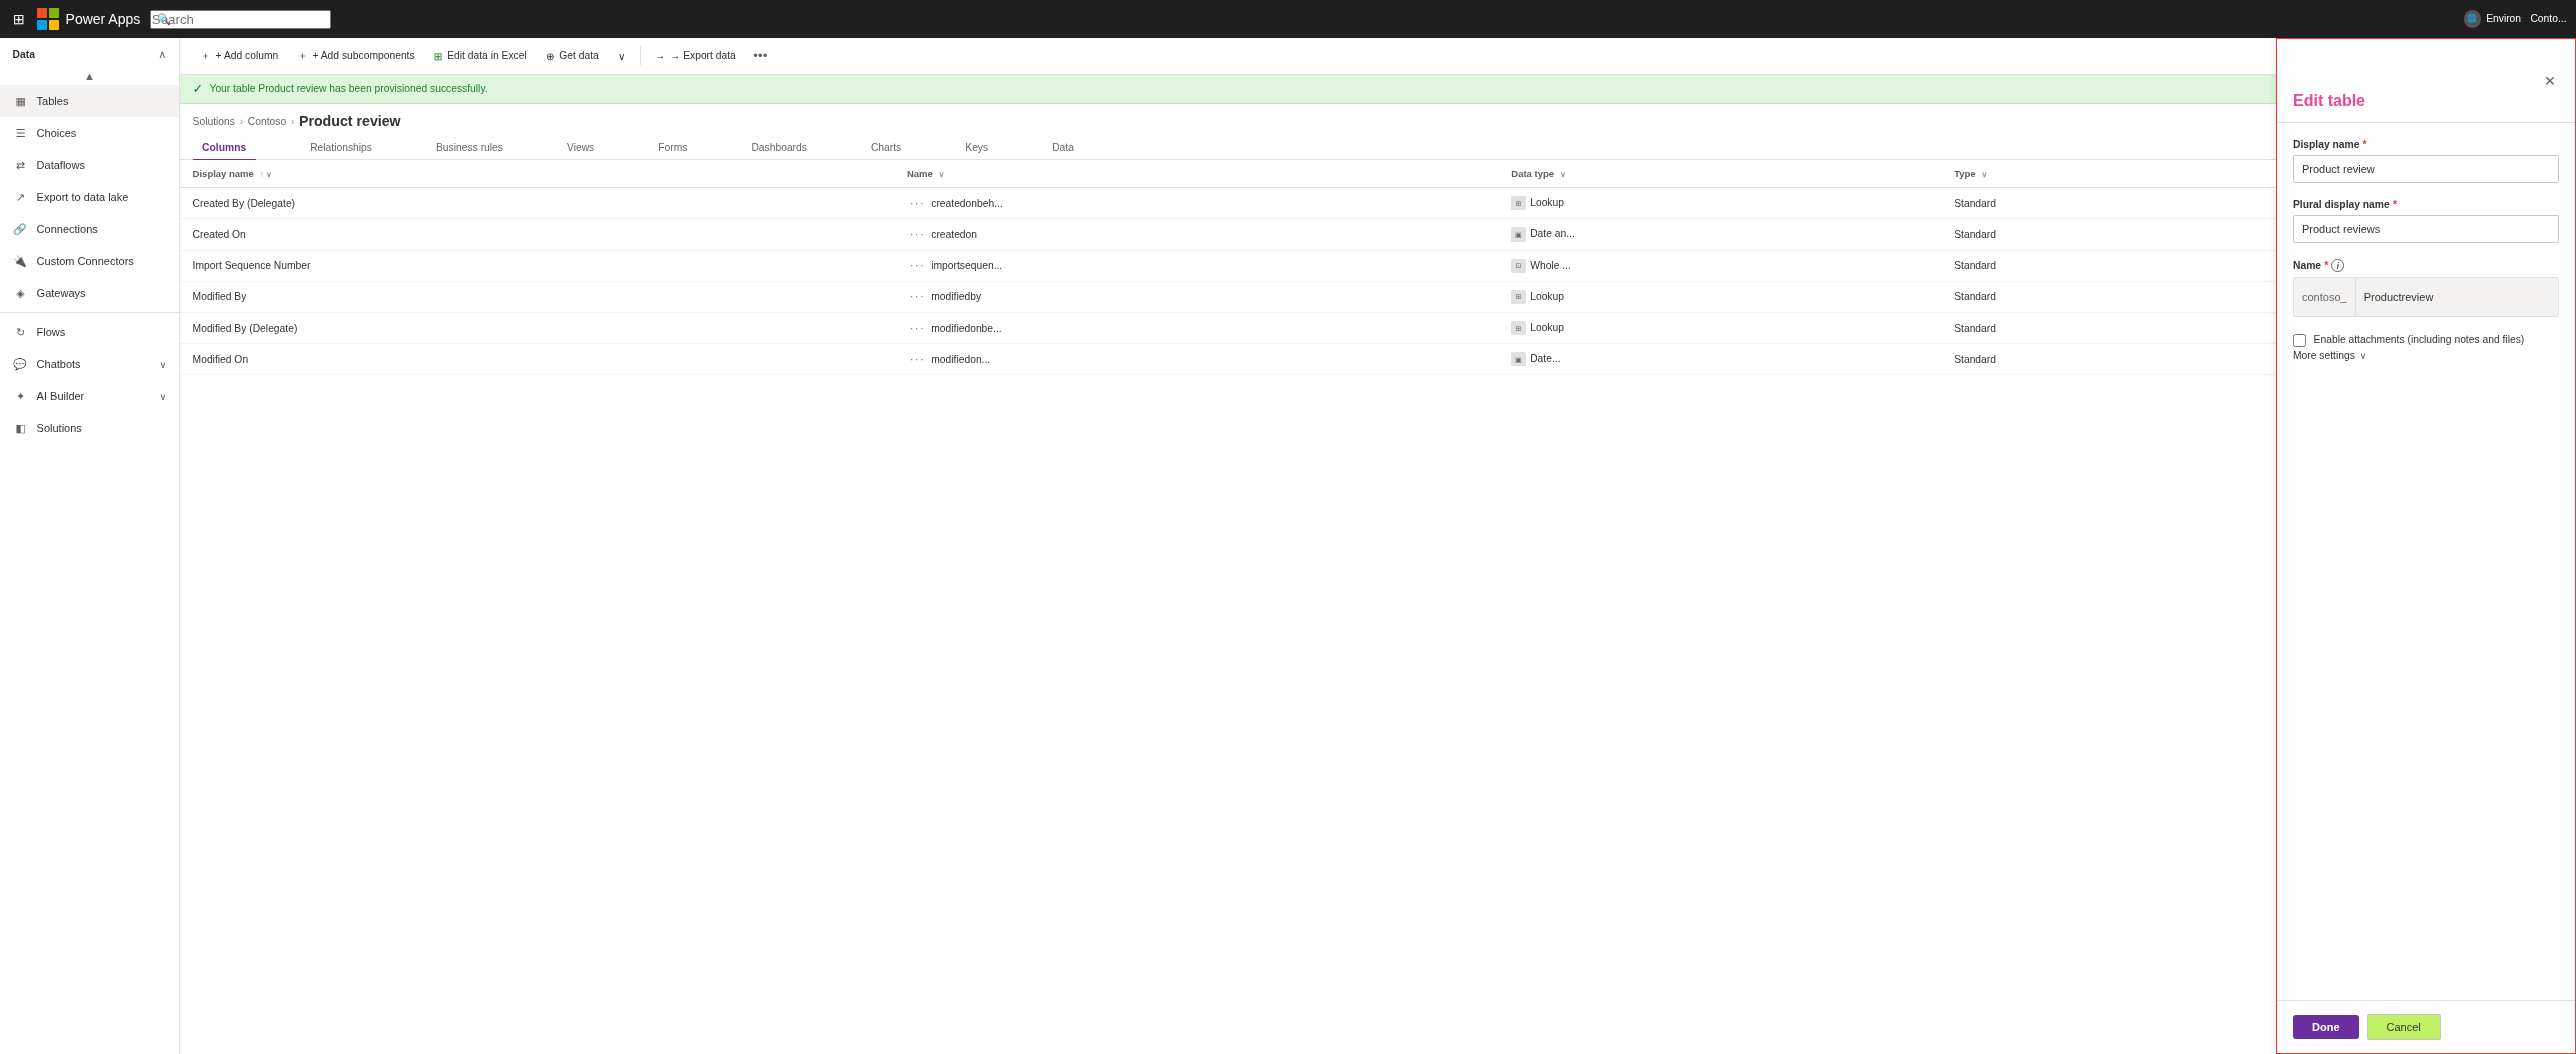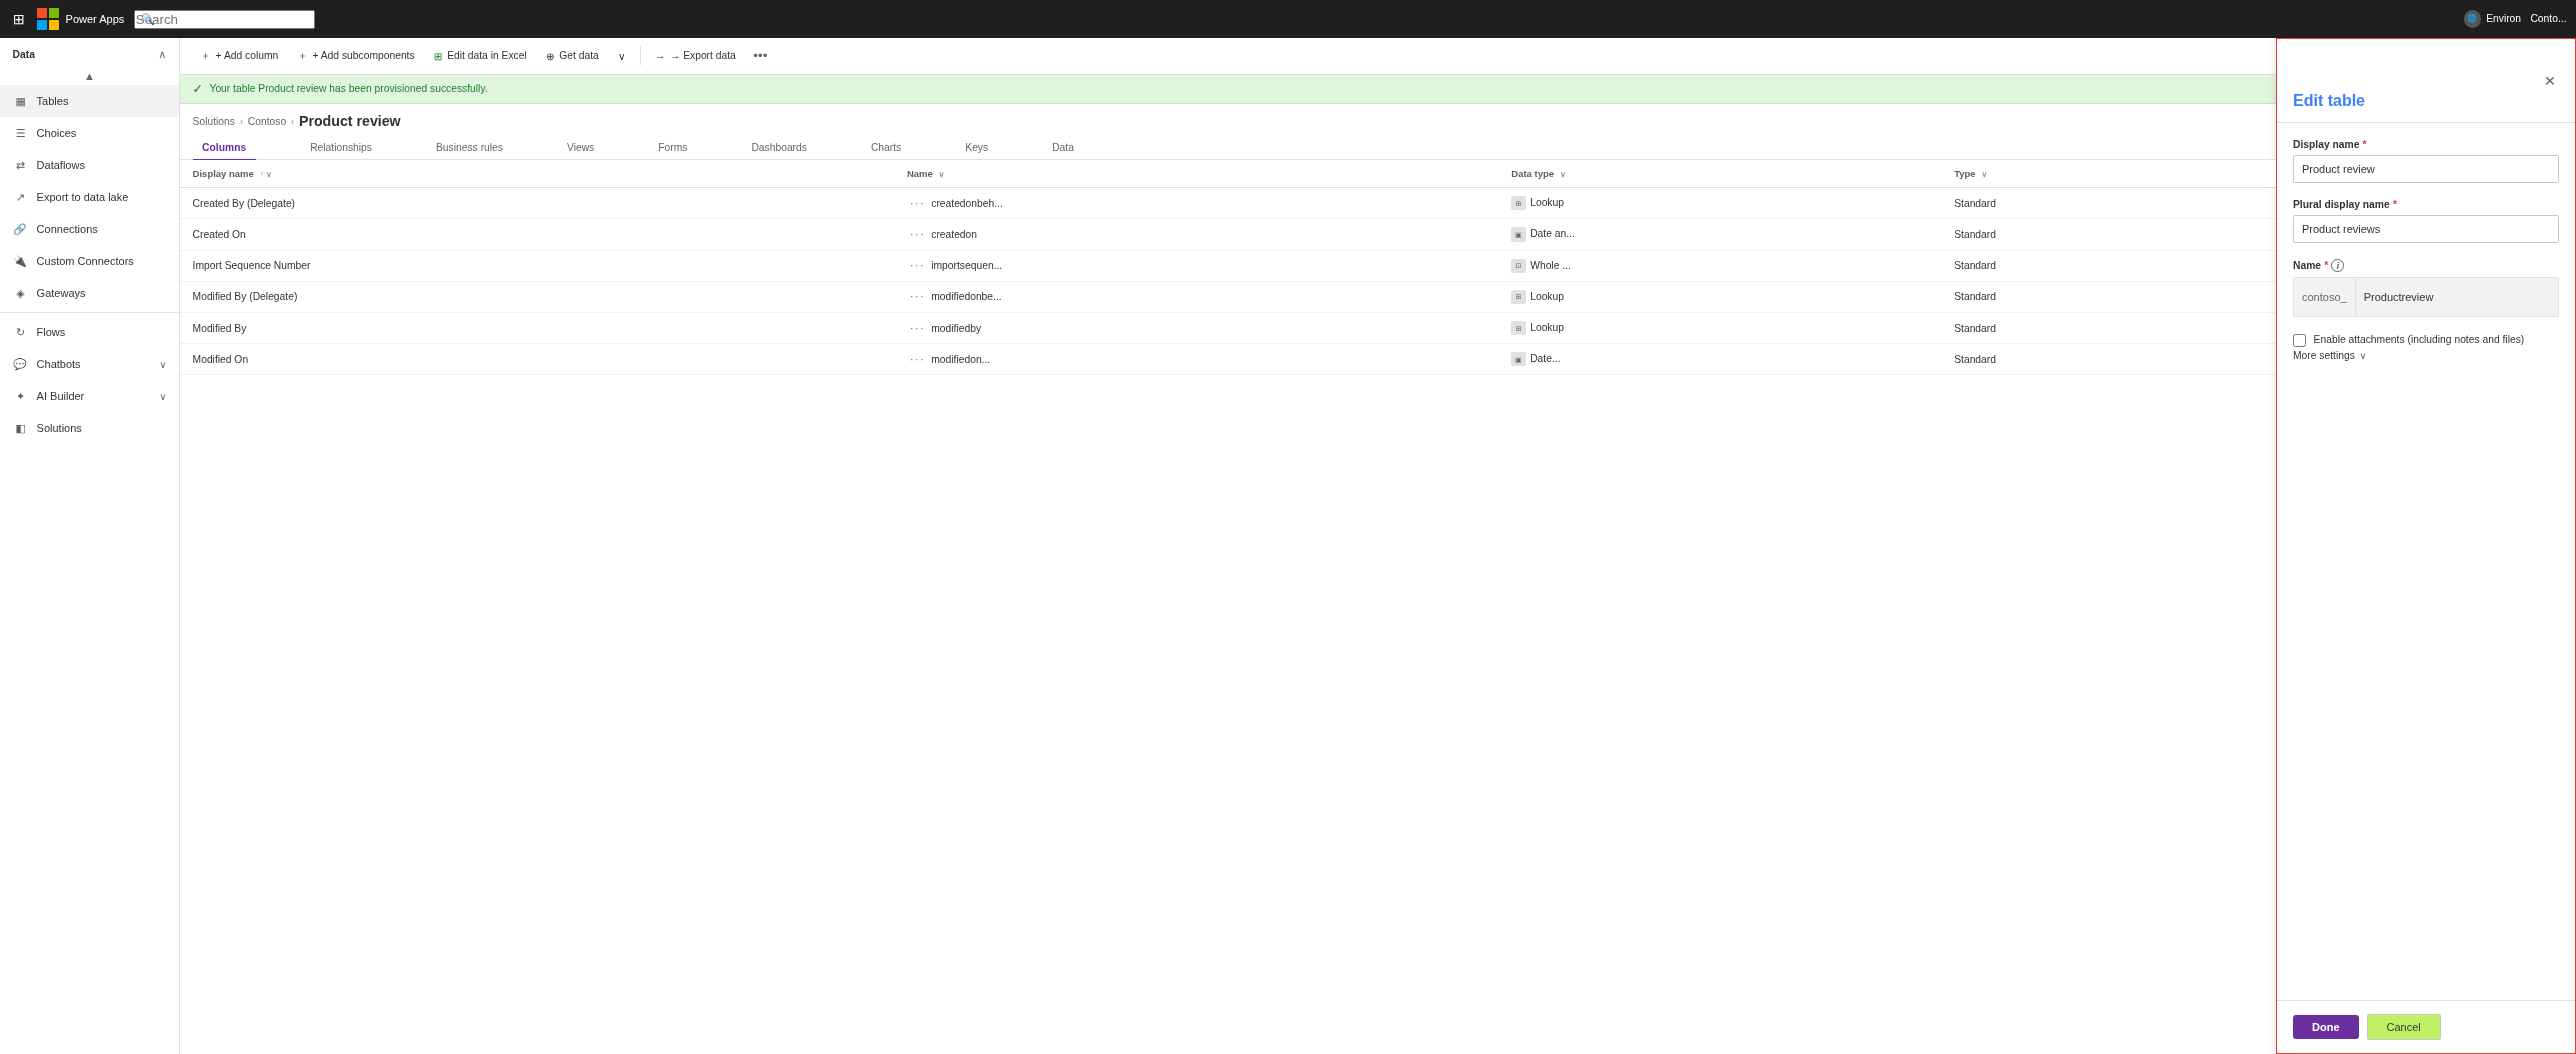--- a/index.html
+++ b/index.html
@@ -12,21 +12,21 @@
       padding: 0 9.5px; gap: 9.5px;
     }
     .topbar-waffle { color: #fff; font-size: 14.2px; cursor: pointer; padding: 3.2px; }
     .topbar-logo { display: flex; align-items: center; gap: 6.3px; }
     .topbar-logo-grid { width: 22px; height: 22px; display: grid; grid-template-columns: 1fr 1fr; gap: 1.6px; }
     .topbar-logo-grid span { display: block; border-radius: 0.8px; }
     .topbar-logo-grid span:nth-child(1) { background: #f25022; }
     .topbar-logo-grid span:nth-child(2) { background: #7fba00; }
     .topbar-logo-grid span:nth-child(3) { background: #00a4ef; }
     .topbar-logo-grid span:nth-child(4) { background: #ffb900; }
-    .topbar-brand { color: #fff; font-size: 11px; font-weight: 400; }
+    .topbar-brand { color: #fff; font-size: 14px; font-weight: 400; }
     .topbar-search-wrap { position: relative; flex: 1; max-width: 395px; }
     .topbar-search-icon { position: absolute; left: 8px; top: 50%; transform: translateY(-50%); color: #aaa; font-size: 11px; }
     .topbar-right { margin-left: auto; display: flex; align-items: center; gap: 6.3px; color: #fff; font-size: 10.3px; }
     .topbar-env { display: flex; align-items: center; gap: 4.7px; }
     .env-icon { width: 17.4px; height: 17.4px; background: #555; border-radius: 50%; display: flex; align-items: center; justify-content: center; color: #fff; font-size: 8px; }
 
     
     .layout { display: flex; margin-top: 38px; height: calc(100vh - 38px); width: 100%; }
 
     
@@ -73,21 +73,21 @@
     .row-dots { color: #666; letter-spacing: 1.6px; cursor: pointer; padding: 0 3.2px; }
     .data-type-icon { display: inline-flex; align-items: center; justify-content: center; width: 14.2px; height: 14.2px; background: #e1e1e1; border-radius: 1.6px; font-size: 7.1px; color: #666; margin-right: 4.7px; }
 
     
     .edit-panel {
       width: 300px; background: #fff; border: 1.6px solid #e53935; flex-shrink: 0;
       display: flex; flex-direction: column; height: 100%; overflow-y: auto;
       box-shadow: -1.6px 0 6.3px rgba(0,0,0,0.1);
     }
     .edit-panel-header { display: flex; align-items: center; justify-content: space-between; padding: 12.6px 16px; border-bottom: 0.8px solid #e0e0e0; flex-shrink: 0; }
-    .edit-panel-title { font-size: 16px; font-weight: 600; color: #3b82f6; margin-top: 40px; }
+    .edit-panel-title { font-size: 16px; font-weight: 600; color: #ec4899; margin-top: 40px; }
     .edit-panel-close { background: none; border: none; cursor: pointer; font-size: 14.2px; color: #666; padding: 3.2px; }
     .edit-panel-body { padding: 16px; flex: 1; }
     .field-group { margin-bottom: 16px; }
     .field-label { font-size: 10.3px; font-weight: 600; color: #333; margin-bottom: 4.7px; display: flex; align-items: center; gap: 3.2px; }
     .field-required { color: #e53935; }
     .field-input { width: 100%; height: 28.4px; border: 0.8px solid #c8c6c4; border-radius: 1.6px; padding: 0 8px; font-size: 11px; color: #333; outline: none; }
     .field-input-disabled { width: 100%; height: 40px; border: 0.8px solid #e0e0e0; border-radius: 1.6px; padding: 0; font-size: 11px; color: #333; background: #f3f2f1; display: flex; overflow: hidden; }
     .field-input-disabled .prefix { padding: 0 8px; display: flex; align-items: center; color: #666; background: #f3f2f1; border-right: 0.8px solid #e0e0e0; }
     .field-input-disabled .value { padding: 0 8px; display: flex; align-items: center; color: #333; background: #f3f2f1; }
     .field-info-icon { color: #666; font-size: 9.5px; width: 12.6px; height: 12.6px; border: 0.8px solid #666; border-radius: 50%; display: inline-flex; align-items: center; justify-content: center; font-style: italic; cursor: pointer; }
@@ -294,35 +294,35 @@
       <td>
         <span class="row-dots">···</span>
         importsequen...
       </td>
       <td>
         <span class="data-type-icon">⊡</span>Whole ...
       </td>
       <td>Standard</td>
     </tr>
             <tr>
+      <td>Modified By</td>
+      <td>
+        <span class="row-dots">···</span>
+        modifiedby
+      </td>
+      <td>
+        <span class="data-type-icon">⊞</span>Lookup
+      </td>
+      <td>Standard</td>
+    </tr>
+            <tr>
       <td>Modified By (Delegate)</td>
       <td>
         <span class="row-dots">···</span>
         modifiedonbe...
-      </td>
-      <td>
-        <span class="data-type-icon">⊞</span>Lookup
-      </td>
-      <td>Standard</td>
-    </tr>
-            <tr>
-      <td>Modified By</td>
-      <td>
-        <span class="row-dots">···</span>
-        modifiedby
       </td>
       <td>
         <span class="data-type-icon">⊞</span>Lookup
       </td>
       <td>Standard</td>
     </tr>
             <tr>
       <td>Modified On</td>
       <td>
         <span class="row-dots">···</span>

